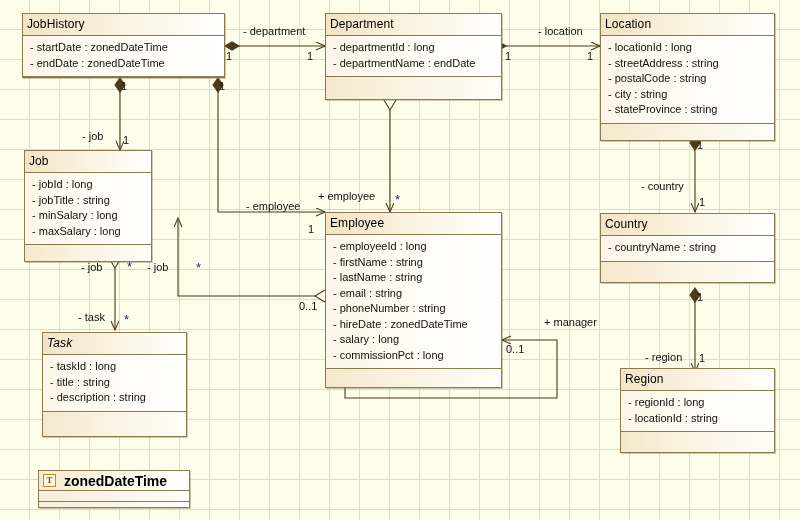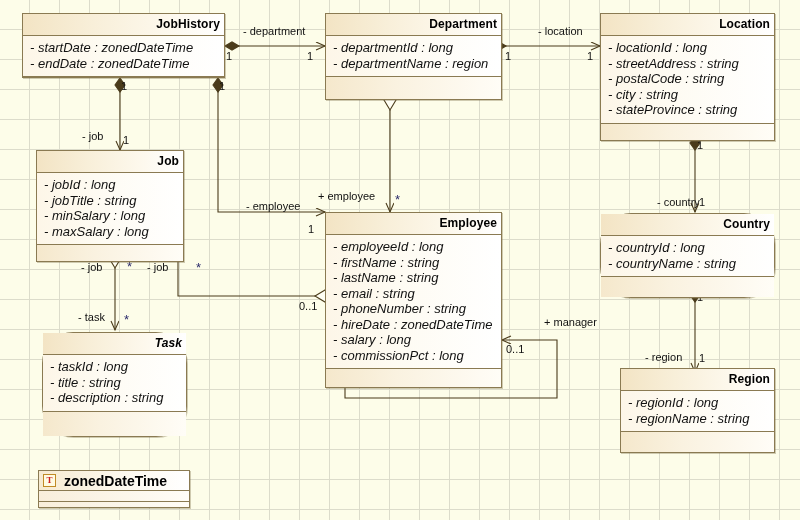--- a/index.html
+++ b/index.html
@@ -35,44 +35,43 @@
   
   .uml-class {
     position: absolute;
     box-sizing: border-box;
     border: 1px solid #8a7a52;
     background: #fffff4;
     box-shadow: 1px 1px 0 rgba(120,105,70,0.35);
   }
   .uml-header {
     box-sizing: border-box;
-    text-align: right;
-    font-weight: bold;
+    text-align: left;
+    font-weight: normal;
     font-size: 12px;
     color: #000;
     padding: 3px 4px 4px 4px;
     border-bottom: 1px solid #8a7a52;
     background: linear-gradient(to right, #f3e4c4 0%, #f8efd9 35%, #fdf8ec 70%, #ffffff 100%);
     letter-spacing: 0.1px;
   }
   .uml-header.abstract {
     font-style: italic;
   }
   .uml-attrs {
     box-sizing: border-box;
     padding: 4px 6px 5px 7px;
     border-bottom: 1px solid #8a7a52;
     background: linear-gradient(to right, #fdf6e8 0%, #fefbf2 40%, #ffffff 100%);
   }
   .uml-attr {
-    font-size: 13px;
+    font-size: 11px;
     color: #111;
     line-height: 15.5px;
     white-space: nowrap;
-    font-style: italic;
   }
   .uml-ops {
     box-sizing: border-box;
     height: 16px;
     background: linear-gradient(to right, #f5e8cc 0%, #faf2e0 40%, #fffdf7 100%);
   }
   
   .uml-datatype {
     position: absolute;
     box-sizing: border-box;
@@ -219,58 +218,58 @@
   <div class="mult-label" style="left:299px; top:300px;">0..1</div>
 
   <div class="edge-label" style="left:78px; top:311px;">- task</div>
   <div class="star-label" style="left:124px; top:315px;">*</div>
 
   <div class="edge-label" style="left:508px; top:316px;margin-left:36px;">+ manager</div>
   <div class="mult-label" style="left:506px; top:343px;">0..1</div>
   <div class="star-label" style="left:357px; top:377px;">*</div>
 
   <div class="mult-label" style="left:697px; top:139px;">1</div>
-  <div class="edge-label" style="left:641px; top:196px;margin-left:16px;">- country</div>
+  <div class="edge-label" style="left:641px; top:180px;">- country</div>
   <div class="mult-label" style="left:699px; top:196px;">1</div>
 
   <div class="mult-label" style="left:697px; top:291px;">1</div>
   <div class="edge-label" style="left:645px; top:351px;">- region</div>
   <div class="mult-label" style="left:699px; top:352px;">1</div>
 
   <div class="uml-class" style="left:22px; top:13px; width:203px;">
     <div class="uml-header">JobHistory</div>
     <div class="uml-attrs">
       <div class="uml-attr">- startDate : zonedDateTime</div>
       <div class="uml-attr">- endDate : zonedDateTime</div>
     </div>
     <div class="uml-ops" style="height:0px; border:none;"></div>
   </div>
 
   <div class="uml-class" style="left:325px; top:13px; width:177px;">
     <div class="uml-header">Department</div>
     <div class="uml-attrs">
       <div class="uml-attr">- departmentId : long</div>
-      <div class="uml-attr">- departmentName : region</div>
+      <div class="uml-attr">- departmentName : endDate</div>
     </div>
     <div class="uml-ops" style="height:22px;"></div>
   </div>
 
   <div class="uml-class" style="left:600px; top:13px; width:175px;">
     <div class="uml-header">Location</div>
     <div class="uml-attrs">
       <div class="uml-attr">- locationId : long</div>
       <div class="uml-attr">- streetAddress : string</div>
       <div class="uml-attr">- postalCode : string</div>
       <div class="uml-attr">- city : string</div>
       <div class="uml-attr">- stateProvince : string</div>
     </div>
     <div class="uml-ops" style="height:16px;"></div>
   </div>
 
-  <div class="uml-class" style="left:36px; top:150px; width:148px;">
+  <div class="uml-class" style="left:24px; top:150px; width:128px;">
     <div class="uml-header">Job</div>
     <div class="uml-attrs">
       <div class="uml-attr">- jobId : long</div>
       <div class="uml-attr">- jobTitle : string</div>
       <div class="uml-attr">- minSalary : long</div>
       <div class="uml-attr">- maxSalary : long</div>
     </div>
     <div class="uml-ops" style="height:16px;"></div>
   </div>
 
@@ -282,44 +281,43 @@
       <div class="uml-attr">- lastName : string</div>
       <div class="uml-attr">- email : string</div>
       <div class="uml-attr">- phoneNumber : string</div>
       <div class="uml-attr">- hireDate : zonedDateTime</div>
       <div class="uml-attr">- salary : long</div>
       <div class="uml-attr">- commissionPct : long</div>
     </div>
     <div class="uml-ops" style="height:18px;"></div>
   </div>
 
-  <div class="uml-class" style="left:600px; top:213px; width:175px;border-radius:31px;">
+  <div class="uml-class" style="left:600px; top:213px; width:175px;">
     <div class="uml-header">Country</div>
     <div class="uml-attrs">
-      <div class="uml-attr">- countryId : long</div>
       <div class="uml-attr">- countryName : string</div>
     </div>
     <div class="uml-ops" style="height:20px;"></div>
   </div>
 
-  <div class="uml-class" style="left:42px; top:332px; width:145px;border-radius:31px;">
+  <div class="uml-class" style="left:42px; top:332px; width:145px;">
     <div class="uml-header abstract">Task</div>
     <div class="uml-attrs">
       <div class="uml-attr">- taskId : long</div>
       <div class="uml-attr">- title : string</div>
       <div class="uml-attr">- description : string</div>
     </div>
     <div class="uml-ops" style="height:24px;"></div>
   </div>
 
   <div class="uml-class" style="left:620px; top:368px; width:155px;">
     <div class="uml-header">Region</div>
     <div class="uml-attrs">
       <div class="uml-attr">- regionId : long</div>
-      <div class="uml-attr">- regionName : string</div>
+      <div class="uml-attr">- locationId : string</div>
     </div>
     <div class="uml-ops" style="height:20px;"></div>
   </div>
 
   <div class="uml-datatype" style="left:38px; top:470px; width:152px;">
     <div class="dt-header">
       <div class="dt-badge">T</div>
       <div class="dt-title">zonedDateTime</div>
     </div>
     <div class="dt-body"></div>

